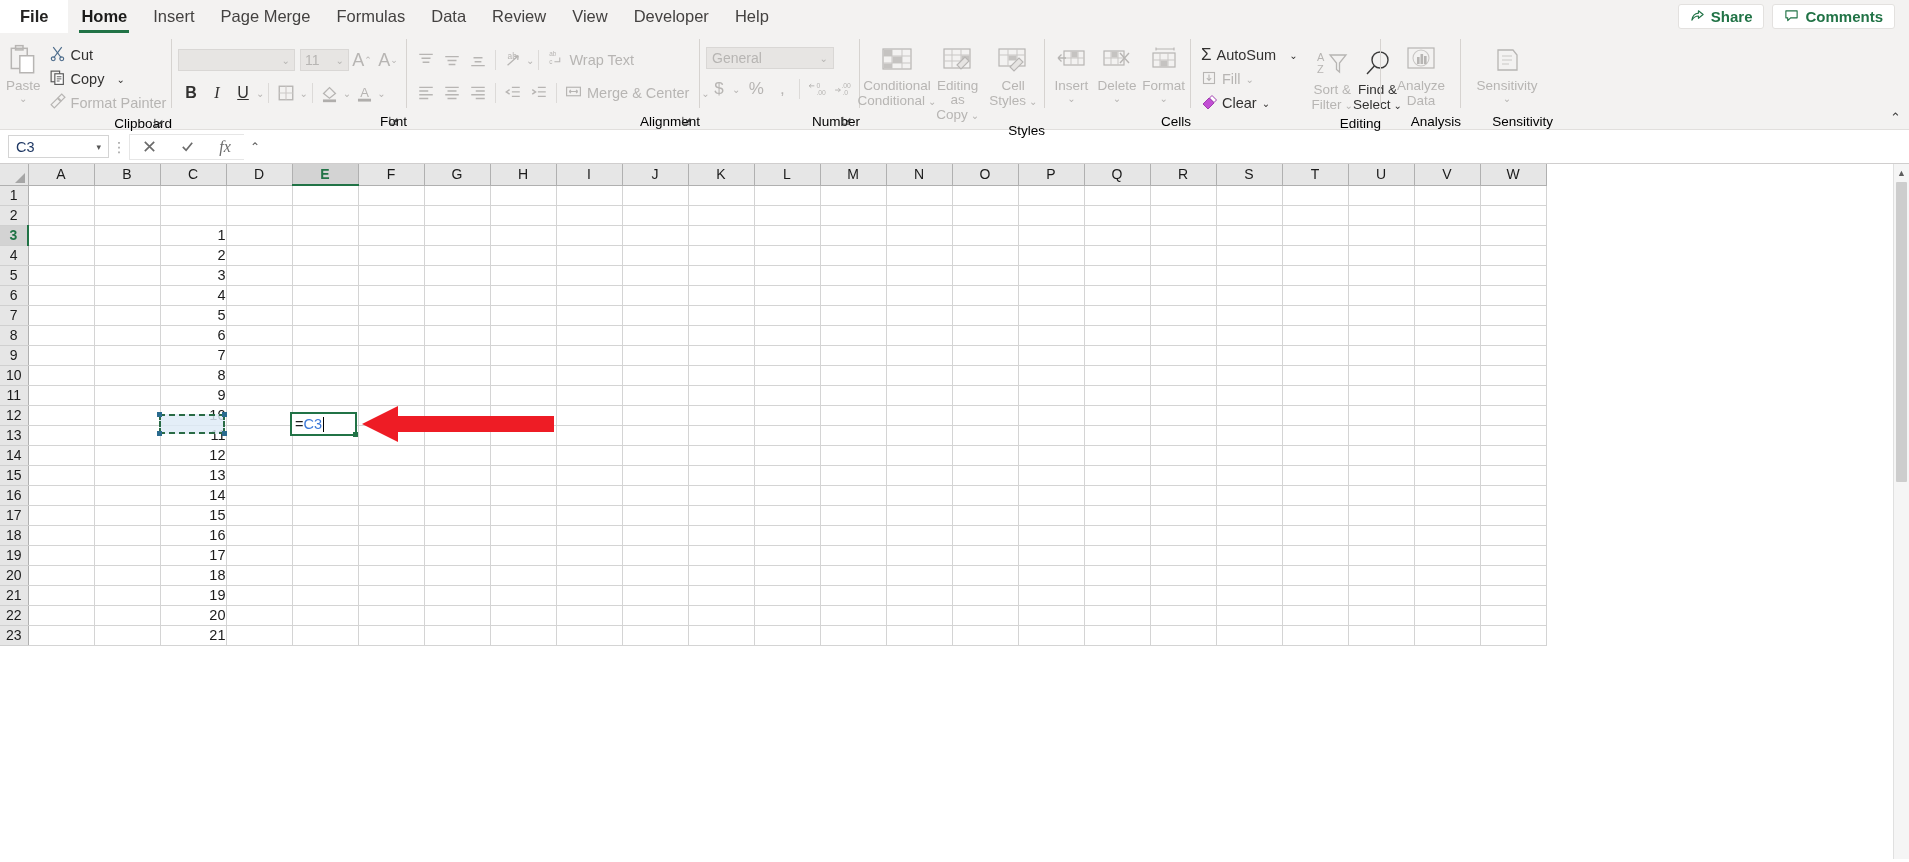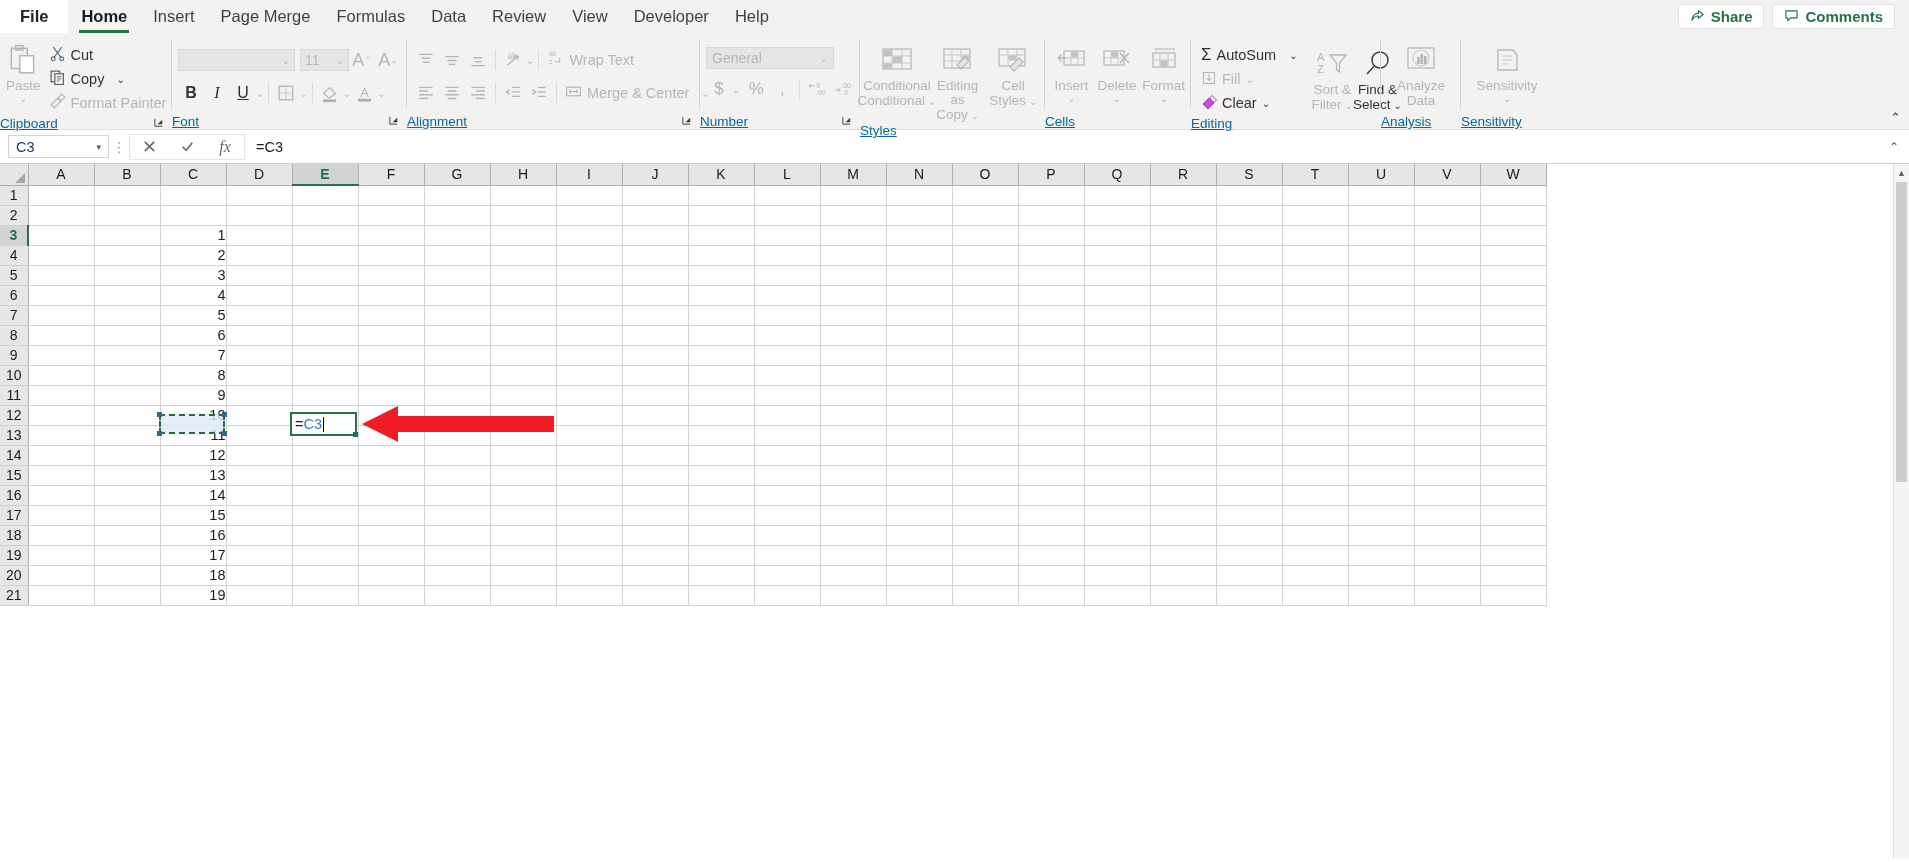--- a/index.html
+++ b/index.html
@@ -60,25 +60,24 @@
     border-bottom: 1px solid #e1dfdd;
   }
   .rgroup {
     position: relative;
     display: flex; flex-direction: column;
     padding: 4px 0 0 0;
     height: 97px;
   }
   .rgroup .gbody { display: flex; flex: 1; align-items: flex-start; padding: 2px 6px 0 6px; }
   .glabel {
-    font-size: 13.5px; color: #0369a1; text-align: center;
+    font-size: 13.5px; color: #000000; text-align: center;
     height: 17px; line-height: 17px;
-    display: flex; align-items: center; justify-content: flex-start;
+    display: flex; align-items: center; justify-content: flex-end;
     gap: 5px;
-    text-decoration: underline;
   }
   .rgroup::after {
     content: ""; position: absolute; right: 0; top: 6px; bottom: 22px;
     width: 1px; background: #d6d3d0;
   }
   .rgroup.nosep::after { display: none; }
 
   .dis { color: #b7b5b3; }
   .en  { color: #323130; }
 
@@ -736,23 +735,20 @@
         </svg>
     </div>
     <div class="fbtn">
       <svg width="15" height="15" viewBox="0 0 16 16">
           <path d="M3 8.5 L6.5 12 L13 4" stroke="#6b6b6b" stroke-width="1.8" fill="none"></path>
         </svg>
     </div>
     <div class="fbtn">
       <span style="font-style:italic;font-family:'Liberation Serif',serif;font-size:16px">fx</span>
     </div>
-  </div>
-  <div class="finput">
-    <span>=C3</span>
   </div>
   <div class="fexpand">⌃</div>
 </div>
 
 <div class="gridwrap">
   <table class="grid">
     <thead>
       <tr>
         <th class="corner"></th>
       <th class="colh" style="width: 66px;">A</th>
@@ -1320,20 +1316,72 @@
           <td class="cell" style="width: 66px;"></td>
           <td class="cell" style="width: 66px;"></td>
           <td class="cell" style="width: 66px;"></td>
           <td class="cell" style="width: 66px;"></td>
           <td class="cell" style="width: 66px;"></td>
           <td class="cell" style="width: 66px;"></td>
           <td class="cell" style="width: 66px;"></td>
           <td class="cell" style="width: 66px;"></td>
           <td class="cell" style="width: 66px;"></td>
         </tr>
+        <tr>
+          <th class="rowh">22</th>
+          <td class="cell" style="width: 66px;"></td>
+          <td class="cell" style="width: 66px;"></td>
+          <td class="cell" style="width: 66px;">20</td>
+          <td class="cell" style="width: 66px;"></td>
+          <td class="cell" style="width: 66px;"></td>
+          <td class="cell" style="width: 66px;"></td>
+          <td class="cell" style="width: 66px;"></td>
+          <td class="cell" style="width: 66px;"></td>
+          <td class="cell" style="width: 66px;"></td>
+          <td class="cell" style="width: 66px;"></td>
+          <td class="cell" style="width: 66px;"></td>
+          <td class="cell" style="width: 66px;"></td>
+          <td class="cell" style="width: 66px;"></td>
+          <td class="cell" style="width: 66px;"></td>
+          <td class="cell" style="width: 66px;"></td>
+          <td class="cell" style="width: 66px;"></td>
+          <td class="cell" style="width: 66px;"></td>
+          <td class="cell" style="width: 66px;"></td>
+          <td class="cell" style="width: 66px;"></td>
+          <td class="cell" style="width: 66px;"></td>
+          <td class="cell" style="width: 66px;"></td>
+          <td class="cell" style="width: 66px;"></td>
+          <td class="cell" style="width: 66px;"></td>
+        </tr>
+        <tr>
+          <th class="rowh">23</th>
+          <td class="cell" style="width: 66px;"></td>
+          <td class="cell" style="width: 66px;"></td>
+          <td class="cell" style="width: 66px;">21</td>
+          <td class="cell" style="width: 66px;"></td>
+          <td class="cell" style="width: 66px;"></td>
+          <td class="cell" style="width: 66px;"></td>
+          <td class="cell" style="width: 66px;"></td>
+          <td class="cell" style="width: 66px;"></td>
+          <td class="cell" style="width: 66px;"></td>
+          <td class="cell" style="width: 66px;"></td>
+          <td class="cell" style="width: 66px;"></td>
+          <td class="cell" style="width: 66px;"></td>
+          <td class="cell" style="width: 66px;"></td>
+          <td class="cell" style="width: 66px;"></td>
+          <td class="cell" style="width: 66px;"></td>
+          <td class="cell" style="width: 66px;"></td>
+          <td class="cell" style="width: 66px;"></td>
+          <td class="cell" style="width: 66px;"></td>
+          <td class="cell" style="width: 66px;"></td>
+          <td class="cell" style="width: 66px;"></td>
+          <td class="cell" style="width: 66px;"></td>
+          <td class="cell" style="width: 66px;"></td>
+          <td class="cell" style="width: 66px;"></td>
+        </tr>
       </tbody>
   </table>
 
   <div class="ants" style="left:159px; top:250px; width:66px; height:20px;">
     <span class="hv tl"></span>
     <span class="hv tr"></span>
     <span class="hv bl"></span>
     <span class="hv br"></span>
   </div>
 

